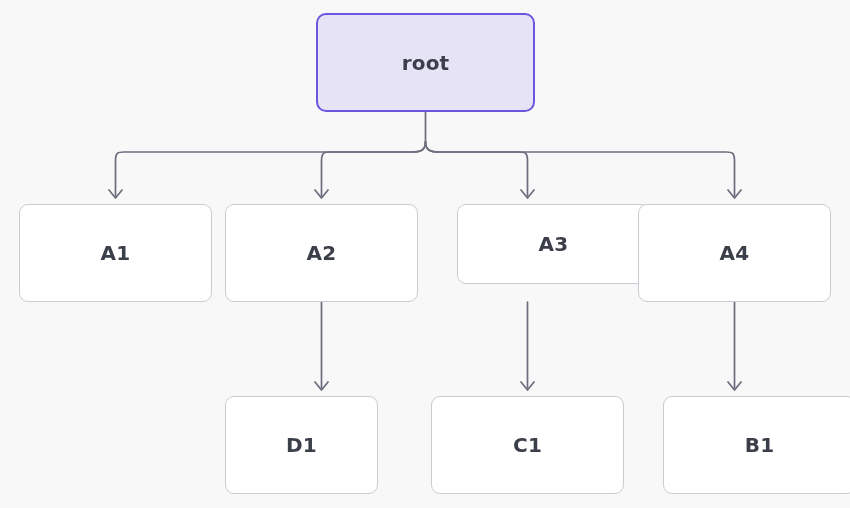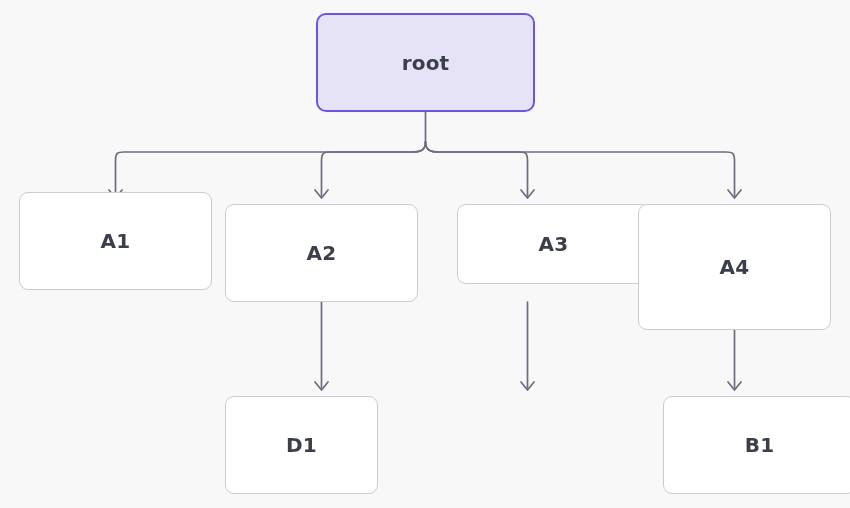--- a/index.html
+++ b/index.html
@@ -92,38 +92,41 @@
     <path d="M 521 382 L 527.5 390 L 534 382" fill="none" stroke="#6b6d7c" stroke-width="1.7" stroke-linecap="round" stroke-linejoin="round"></path>
 
     <path d="M 734.5 302 L 734.5 388" fill="none" stroke="#6b6d7c" stroke-width="1.7" stroke-linecap="round"></path>
     <path d="M 728 382 L 734.5 390 L 741 382" fill="none" stroke="#6b6d7c" stroke-width="1.7" stroke-linecap="round" stroke-linejoin="round"></path>
   </svg>
 
   <div class="node root-node" style="left:316px; top:13px; width:219px; height:99px;">
     <span class="node-label">root</span>
   </div>
 
-  <div class="node" style="left:19px; top:192px; width:193px; height:98px;">
+  <div class="node" style="left:19px; top:204px; width:193px; height:98px;">
     <span class="node-label">A1</span>
   </div>
 
   <div class="node" style="left:225px; top:204px; width:193px; height:98px;justify-content:center;">
     <span class="node-label">A2</span>
   </div>
 
   <div class="node" style="left:431px; top:204px; width:193px; height:80px;margin-left:26px;">
     <span class="node-label">A3</span>
   </div>
 
-  <div class="node" style="left:638px; top:204px; width:193px; height:126px;">
+  <div class="node" style="left:638px; top:204px; width:193px; height:98px;">
     <span class="node-label">A4</span>
   </div>
 
   <div class="node" style="left:225px; top:396px; width:153px; height:98px;">
     <span class="node-label">D1</span>
   </div>
 
+  <div class="node" style="left:431px; top:396px; width:193px; height:98px;">
+    <span class="node-label">C1</span>
+  </div>
 
   <div class="node" style="left:663px; top:396px; width:193px; height:98px;">
     <span class="node-label">B1</span>
   </div>
 
 </div>
 
 </body></html>

